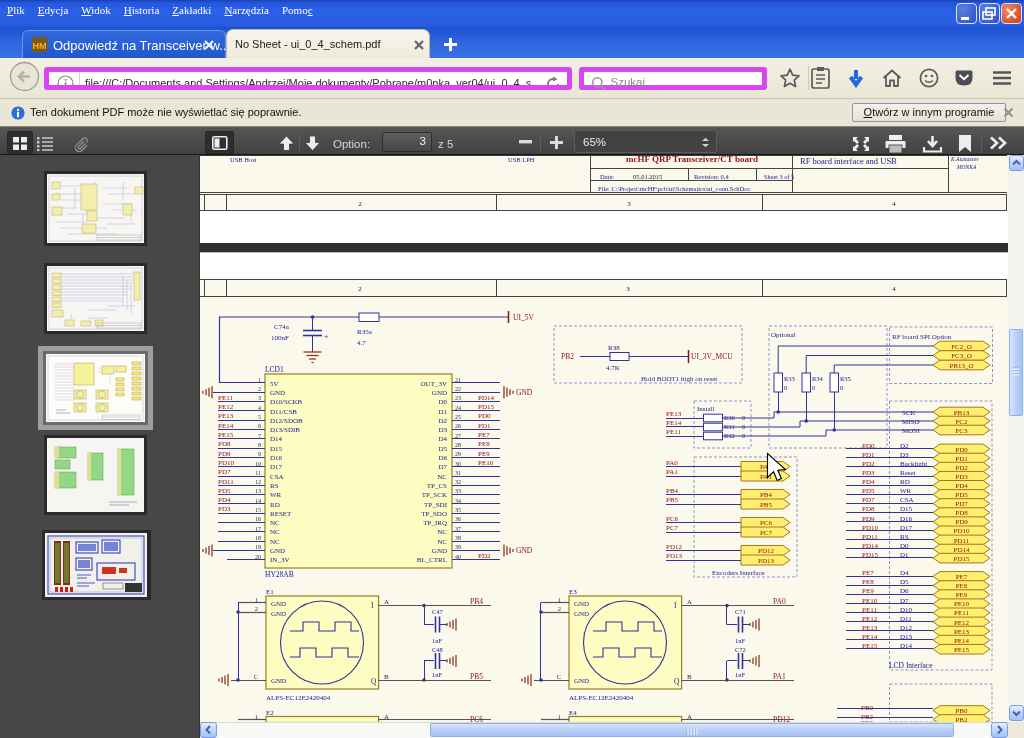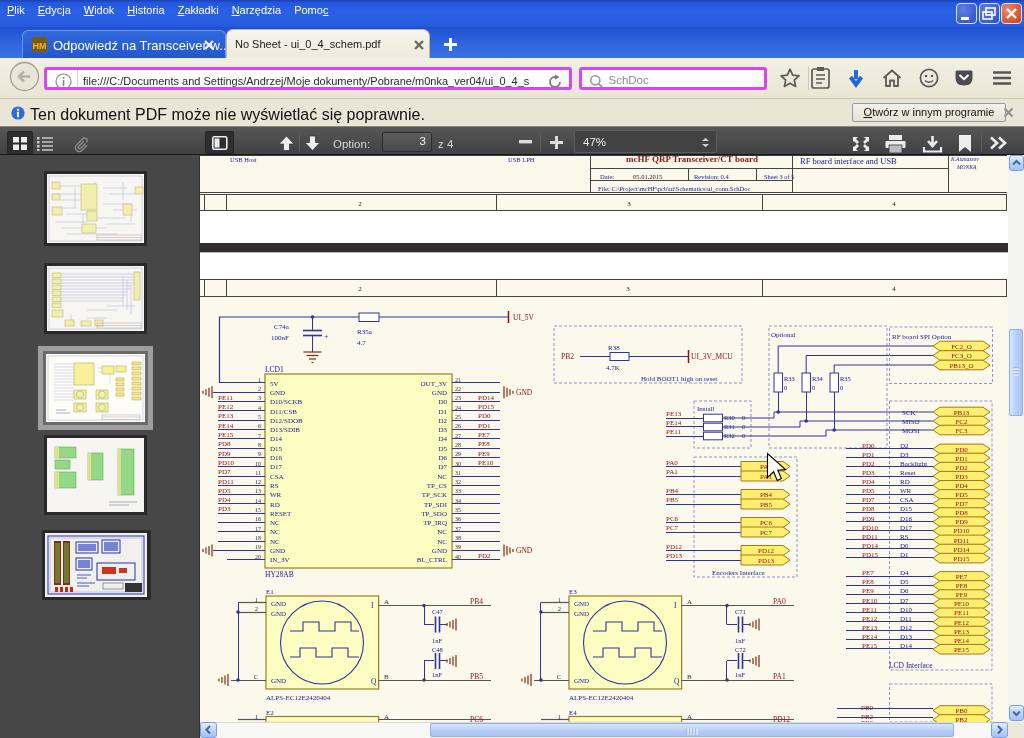--- a/index.html
+++ b/index.html
@@ -1,19 +1,19 @@
 <!DOCTYPE html>
 <html><head><meta charset="utf-8">
 <style>
 * { margin:0; padding:0; box-sizing:border-box; }
 html,body { width:1024px; height:738px; overflow:hidden; font-family:"Liberation Sans", sans-serif; }
 .abs { position:absolute; }
 #titlebar { left:0; top:0; width:1024px; height:30px;
   background:linear-gradient(#1a41b4 0%, #2457dd 10%, #2a60e6 35%, #2a5fe2 70%, #2256d8 100%); }
-#menu { left:7px; top:4px; color:#fff; font-size:11px; }
+#menu { left:7px; top:4px; color:#fff; font-size:11px;font-family:Liberation Serif, serif; }
 #menu span { margin-right:13px; }
 #tabbar { left:0; top:27px; width:1024px; height:31px;
   background:linear-gradient(#1d4fd0 0%, #2e63dd 45%, #3a72e4 100%); }
 .winbtn { top:3px; width:21px; height:21px; border-radius:4px; border:1px solid #d6e4f8; }
 #btnmin { left:956px; background:radial-gradient(circle at 30% 30%, #5d7fe0, #2b50c8); }
 #btnmax { left:979px; background:radial-gradient(circle at 30% 30%, #5d7fe0, #2b50c8); }
 #btncls { left:1001px; background:radial-gradient(circle at 30% 30%, #ec8a66, #ce3c14); }
 #tab1 { left:22px; top:30px; width:204px; height:28px; background:linear-gradient(#3169dd, #2357cd);
   border:1px solid #6a96ee; border-bottom:none; border-radius:6px 6px 0 0; color:#fff; font-size:11px; }
 #tab2 { left:226px; top:29px; width:204px; height:29px; background:linear-gradient(#f7f5ec, #eeebdc);
@@ -22,21 +22,21 @@
 #notif { left:0; top:98px; width:1024px; height:29px; background:#e9e6d6; border-top:1px solid #c9c5b4; border-bottom:1px solid #8a8778; font-size:11.5px; color:#111; }
 #pdfbar { left:0; top:127px; width:1024px; height:28px; background:linear-gradient(#565656, #414141); border-bottom:1px solid #181818; }
 #sidebar { left:0; top:155px; width:200px; height:583px; background:#474747; border-right:1px solid #333; }
 #content { left:200px; top:155px; width:808px; height:567px; background:#fca5a5; overflow:hidden; }
 #vscroll { left:1008px; top:155px; width:16px; height:567px; background:#f3f3ef; }
 #hscroll { left:200px; top:722px; width:808px; height:16px; background:#f8f8f6; border-top:1px solid #dcdad2; }
 #corner { left:1008px; top:722px; width:16px; height:16px; background:#ece9d8; }
 .sbtn { position:absolute; border:1px solid #7a9ce8; border-radius:3px;
   background:linear-gradient(#e6eefc, #bad0f8 60%, #a6c2f4); }
 .thumbring { position:absolute; background:#2a2a2a; }
-.urlbox { position:absolute; background:#fff; border:3px solid #d946ef; border-radius:3px; }
+.urlbox { position:absolute; background:#fff; border:5px solid #d946ef; border-radius:3px; }
 u { text-decoration:underline; }
 </style></head>
 <body style="position:relative;background:#000;">
 
 <div class="abs" id="titlebar"></div>
 <div class="abs" id="tabbar"></div>
 <div class="abs" id="menu">
  <span><u>P</u>lik</span><span><u>E</u>dycja</span><span><u>W</u>idok</span><span><u>H</u>istoria</span><span><u>Z</u>akładki</span><span><u>N</u>arzędzia</span><span>Pomo<u>c</u></span>
 </div>
 <div class="abs winbtn" id="btnmin"><svg width="19" height="19">
@@ -86,21 +86,21 @@
  <svg class="abs" style="right:6px;top:4px;background:#fff" width="16" height="16">
       <path d="M13,8 A5,5 0 1 1 8,3" fill="none" stroke="#7a7a7a" stroke-width="1.8"></path>
       <path d="M8,0.5 L12.5,3 L8,5.8 Z" fill="#7a7a7a"></path>
     </svg>
 </div>
 <div class="urlbox" style="left:578.5px;top:66.5px;width:188px;height:23px;">
  <svg class="abs" style="left:7px;top:4px" width="15" height="15">
       <circle cx="6.3" cy="6.3" r="4.6" fill="none" stroke="#9a9a9a" stroke-width="1.6"></circle>
       <line x1="9.8" y1="9.8" x2="13.5" y2="13.5" stroke="#9a9a9a" stroke-width="1.8"></line>
     </svg>
- <div class="abs" style="left:27px;top:4.5px;font-size:11.5px;color:#8a8a8a;">SchDoc</div>
+ <div class="abs" style="left:27px;top:4.5px;font-size:11.5px;color:#8a8a8a;">Szukaj</div>
 </div>
 <svg class="abs" style="left:778px;top:66px" width="24" height="24">
     <path d="M12,3.2 L14.7,9.1 21,9.8 16.3,14.1 17.6,20.4 12,17.2 6.4,20.4 7.7,14.1 3,9.8 9.3,9.1 Z" fill="none" stroke="#5b5b5b" stroke-width="1.7" stroke-linejoin="round"></path>
   </svg>
 <div class="abs" style="left:808px;top:66px;width:1px;height:24px;background:#cdc9b8;"></div>
 <svg class="abs" style="left:808px;top:65px" width="26" height="26">
  <rect x="4" y="4" width="17" height="19" rx="2" fill="none" stroke="#5b5b5b" stroke-width="1.7"></rect>
  <rect x="9" y="2" width="7" height="4" fill="#5b5b5b"></rect>
  <path d="M8,10 h9 M8,14 h9 M8,18 h6" stroke="#5b5b5b" stroke-width="1.5"></path>
 </svg>
@@ -123,21 +123,21 @@
 <svg class="abs" style="left:990px;top:66px" width="24" height="24">
     <path d="M3,6.5 h18 M3,12 h18 M3,17.5 h18" stroke="#555" stroke-width="2.6"></path>
   </svg>
 
 <div class="abs" id="notif"></div>
 <svg class="abs" style="left:11px;top:106px" width="14" height="14">
     <circle cx="7" cy="7" r="6.6" fill="#2f6be0"></circle>
     <rect x="6" y="5.8" width="2" height="5.4" fill="#fff"></rect>
     <rect x="6" y="2.8" width="2" height="2" fill="#fff"></rect>
   </svg>
-<div class="abs" style="left:30px;top:106px;font-size:16px;color:#111;text-align:right;">Ten dokument PDF może nie wyświetlać się poprawnie.</div>
+<div class="abs" style="left:30px;top:106px;font-size:11px;color:#111;text-align:right;">Ten dokument PDF może nie wyświetlać się poprawnie.</div>
 <div class="abs" style="left:852px;top:103px;width:154px;height:19px;border:1px solid #8a97b5;border-radius:2px;background:linear-gradient(#f4f2e8,#e6e3d2);font-size:11px;color:#111;text-align:center;line-height:17px;"><u>O</u>twórz w innym programie</div>
 <svg class="abs" style="left:1002px;top:106px" width="13" height="13">
     <path d="M2.5,2.5 L10.5,10.5 M10.5,2.5 L2.5,10.5" stroke="#8f8f8f" stroke-width="2"></path>
   </svg>
 
 <div class="abs" id="pdfbar"></div>
 <div class="abs" style="left:7px;top:131px;width:26px;height:23px;background:#2e2e2e;border-radius:2px;border:1px solid #262626;"></div>
 <svg class="abs" style="left:12px;top:136px" width="16" height="15">
     <g fill="#ededed">
       <rect x="1" y="1" width="6" height="5.5"></rect>
@@ -170,30 +170,30 @@
 <svg class="abs" style="left:277px;top:135px" width="19" height="17">
     <path d="M9.5,1 L17,9 H12.5 V15.5 H6.5 V9 H2 Z" fill="#ededed" stroke="#3a3a3a" stroke-width="0.8"></path>
   </svg>
 <div class="abs" style="left:298.5px;top:133px;width:1px;height:19px;background:#5d5d5d;"></div>
 <svg class="abs" style="left:303px;top:135px" width="19" height="17">
     <path d="M9.5,15.5 L2,7.5 H6.5 V1 H12.5 V7.5 H17 Z" fill="#ededed" stroke="#3a3a3a" stroke-width="0.8"></path>
   </svg>
 <div class="abs" style="left:333px;top:138px;font-size:11.5px;color:#d6d6d6;">Option:</div>
 <div class="abs" style="left:382px;top:132px;width:50px;height:20px;background:linear-gradient(#5e5e5e,#474747);border:1px solid #2e2e2e;border-radius:2px;"></div>
 <div class="abs" style="left:382px;top:135px;width:44px;height:15px;font-size:11.5px;color:#f2f2f2;text-align:right;">3</div>
-<div class="abs" style="left:438px;top:138px;font-size:11.5px;color:#d6d6d6;">z 4</div>
+<div class="abs" style="left:438px;top:138px;font-size:11.5px;color:#d6d6d6;">z 5</div>
 <svg class="abs" style="left:519px;top:140px" width="15" height="5">
     <rect width="13" height="3.4" fill="#dcdcdc"></rect>
   </svg>
 <div class="abs" style="left:540px;top:133px;width:1px;height:19px;background:#5d5d5d;"></div>
 <svg class="abs" style="left:549px;top:135px" width="15" height="15">
     <path d="M7.5,1 V14 M1,7.5 H14" stroke="#dcdcdc" stroke-width="3"></path>
   </svg>
 <div class="abs" style="left:574px;top:130px;width:143px;height:23px;background:#424242;border:1px solid #5c5c5c;border-radius:2px;"></div>
-<div class="abs" style="left:583px;top:136px;font-size:11.5px;color:#ededed;">47%</div>
+<div class="abs" style="left:583px;top:136px;font-size:11.5px;color:#ededed;">65%</div>
 <svg class="abs" style="left:700px;top:137px" width="11" height="11">
     <path d="M2,4 L5.5,0.8 L9,4 Z M2,7 L5.5,10.2 L9,7 Z" fill="#cfcfcf"></path>
   </svg>
 <svg class="abs" style="left:851px;top:135px" width="20" height="18">
     <g fill="#ededed">
       <path d="M2,2 h5 l-2,2 3,3 -2,2 -3,-3 -1,1 z"></path>
       <path d="M18,2 h-5 l2,2 -3,3 2,2 3,-3 1,1 z"></path>
       <path d="M2,16 h5 l-2,-2 3,-3 -2,-2 -3,3 -1,-1 z"></path>
       <path d="M18,16 h-5 l2,-2 -3,-3 2,-2 3,3 1,-1 z"></path>
     </g>

